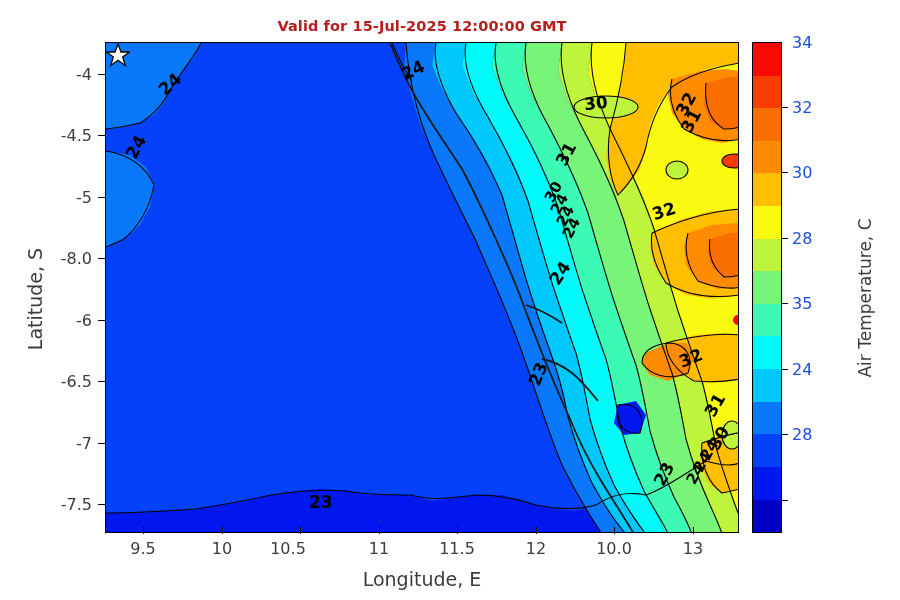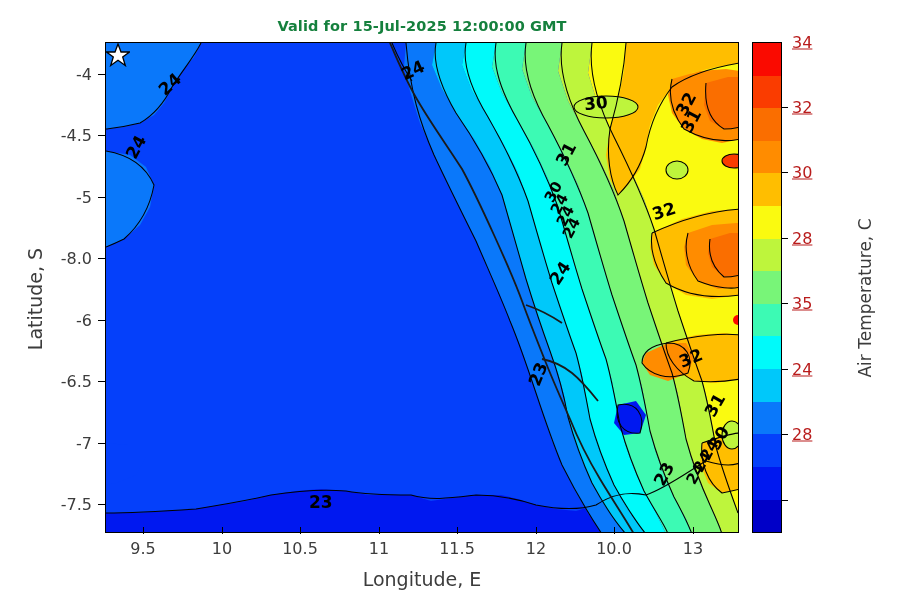--- a/index.html
+++ b/index.html
@@ -5,21 +5,21 @@
   html,body{margin:0;padding:0;}
   body{
     width:900px;height:600px;background:#ffffff;overflow:hidden;position:relative;
     font-family:"DejaVu Sans","Liberation Sans",sans-serif;
   }
   #root{position:absolute;left:0;top:0;width:900px;height:600px;}
 
   
   .title{
     position:absolute;left:105px;top:18px;width:634px;
-    text-align:center;font-size:14.5px;font-weight:bold;color:#15803d;
+    text-align:center;font-size:14.5px;font-weight:bold;color:#b91c1c;
     letter-spacing:.1px;white-space:nowrap;
   }
 
   
   .plot{
     position:absolute;left:105px;top:42px;width:634px;height:491px;
     border:1.4px solid #000;box-sizing:border-box;overflow:hidden;background:#0540FA;
   }
   .plot svg{position:absolute;left:0;top:0;}
 
@@ -47,22 +47,22 @@
   }
 
   
   .cbar{
     position:absolute;left:752px;top:42px;width:30px;height:491px;
     border:1.2px solid #000;box-sizing:border-box;overflow:hidden;
   }
   .cband{width:100%;}
   .cbar-tick{position:absolute;left:782px;width:6px;height:1.3px;background:#000;}
   .cbar-lab{
-    position:absolute;left:792px;font-size:16px;color:#b91c1c;
-    transform:translateY(-50%);white-space:nowrap;text-decoration:underline;
+    position:absolute;left:792px;font-size:16px;color:#1d4ed8;
+    transform:translateY(-50%);white-space:nowrap;
   }
   .cbar-title{
     position:absolute;left:760px;top:288px;width:240px;text-align:center;
     font-size:17px;color:#3c3c3c;white-space:nowrap;
     transform:rotate(-90deg) translateX(0);transform-origin:center center;
     left:745px;
   }
 
   
   .site-label{
@@ -279,21 +279,21 @@
   <div class="tick x" style="left:222px;top:527px;"></div>
   <div class="tick x" style="left:300px;top:527px;"></div>
   <div class="tick x" style="left:379px;top:527px;"></div>
   <div class="tick x" style="left:457px;top:527px;"></div>
   <div class="tick x" style="left:536px;top:527px;"></div>
   <div class="tick x" style="left:614px;top:527px;"></div>
   <div class="tick x" style="left:693px;top:527px;"></div>
 
   <div class="xlab" style="left:143px;top:539px;">9.5</div>
   <div class="xlab" style="left:222px;top:539px;">10</div>
-  <div class="xlab" style="left:300px;top:539px;">10.5</div>
+  <div class="xlab" style="left:288px;top:539px;">10.5</div>
   <div class="xlab" style="left:379px;top:539px;">11</div>
   <div class="xlab" style="left:457px;top:539px;">11.5</div>
   <div class="xlab" style="left:536px;top:539px;">12</div>
   <div class="xlab" style="left:614px;top:539px;">10.0</div>
   <div class="xlab" style="left:693px;top:539px;">13</div>
 
   <div class="tick y" style="left:98px;top:74px;"></div>
   <div class="tick y" style="left:98px;top:135px;"></div>
   <div class="tick y" style="left:98px;top:197px;"></div>
   <div class="tick y" style="left:98px;top:258px;"></div>

